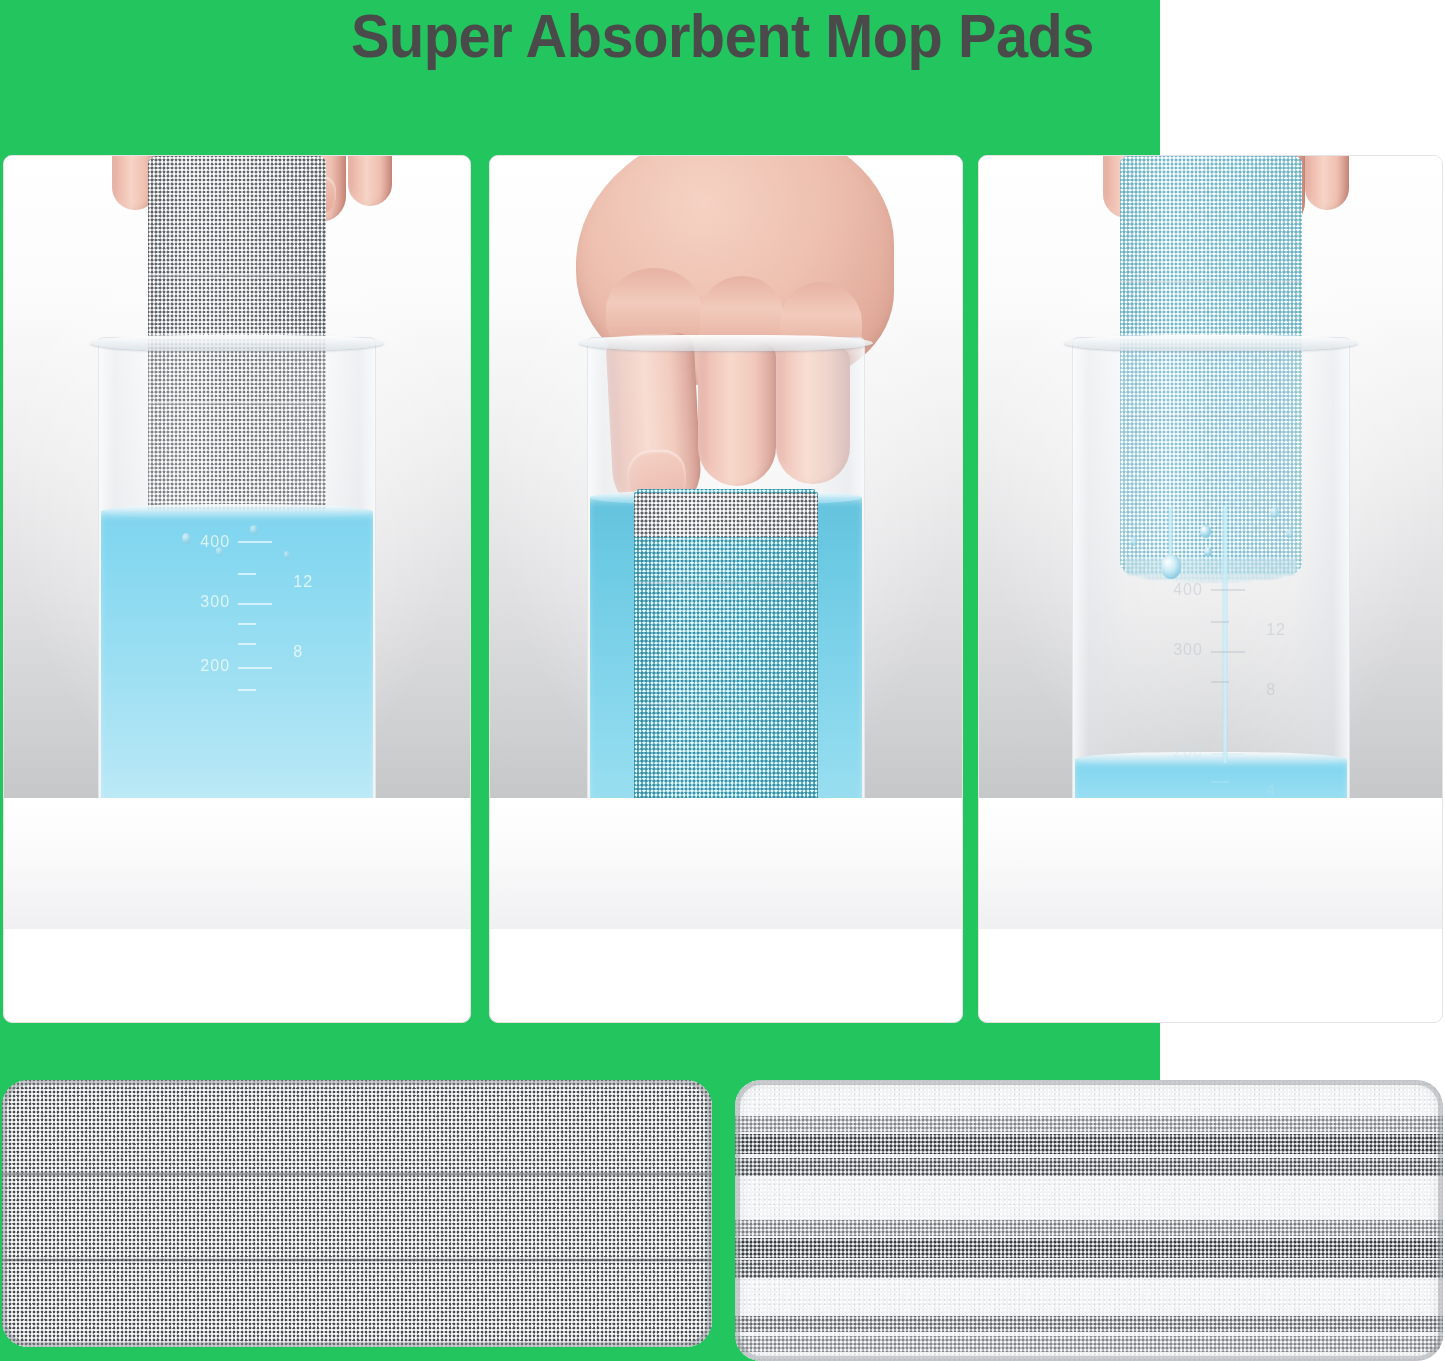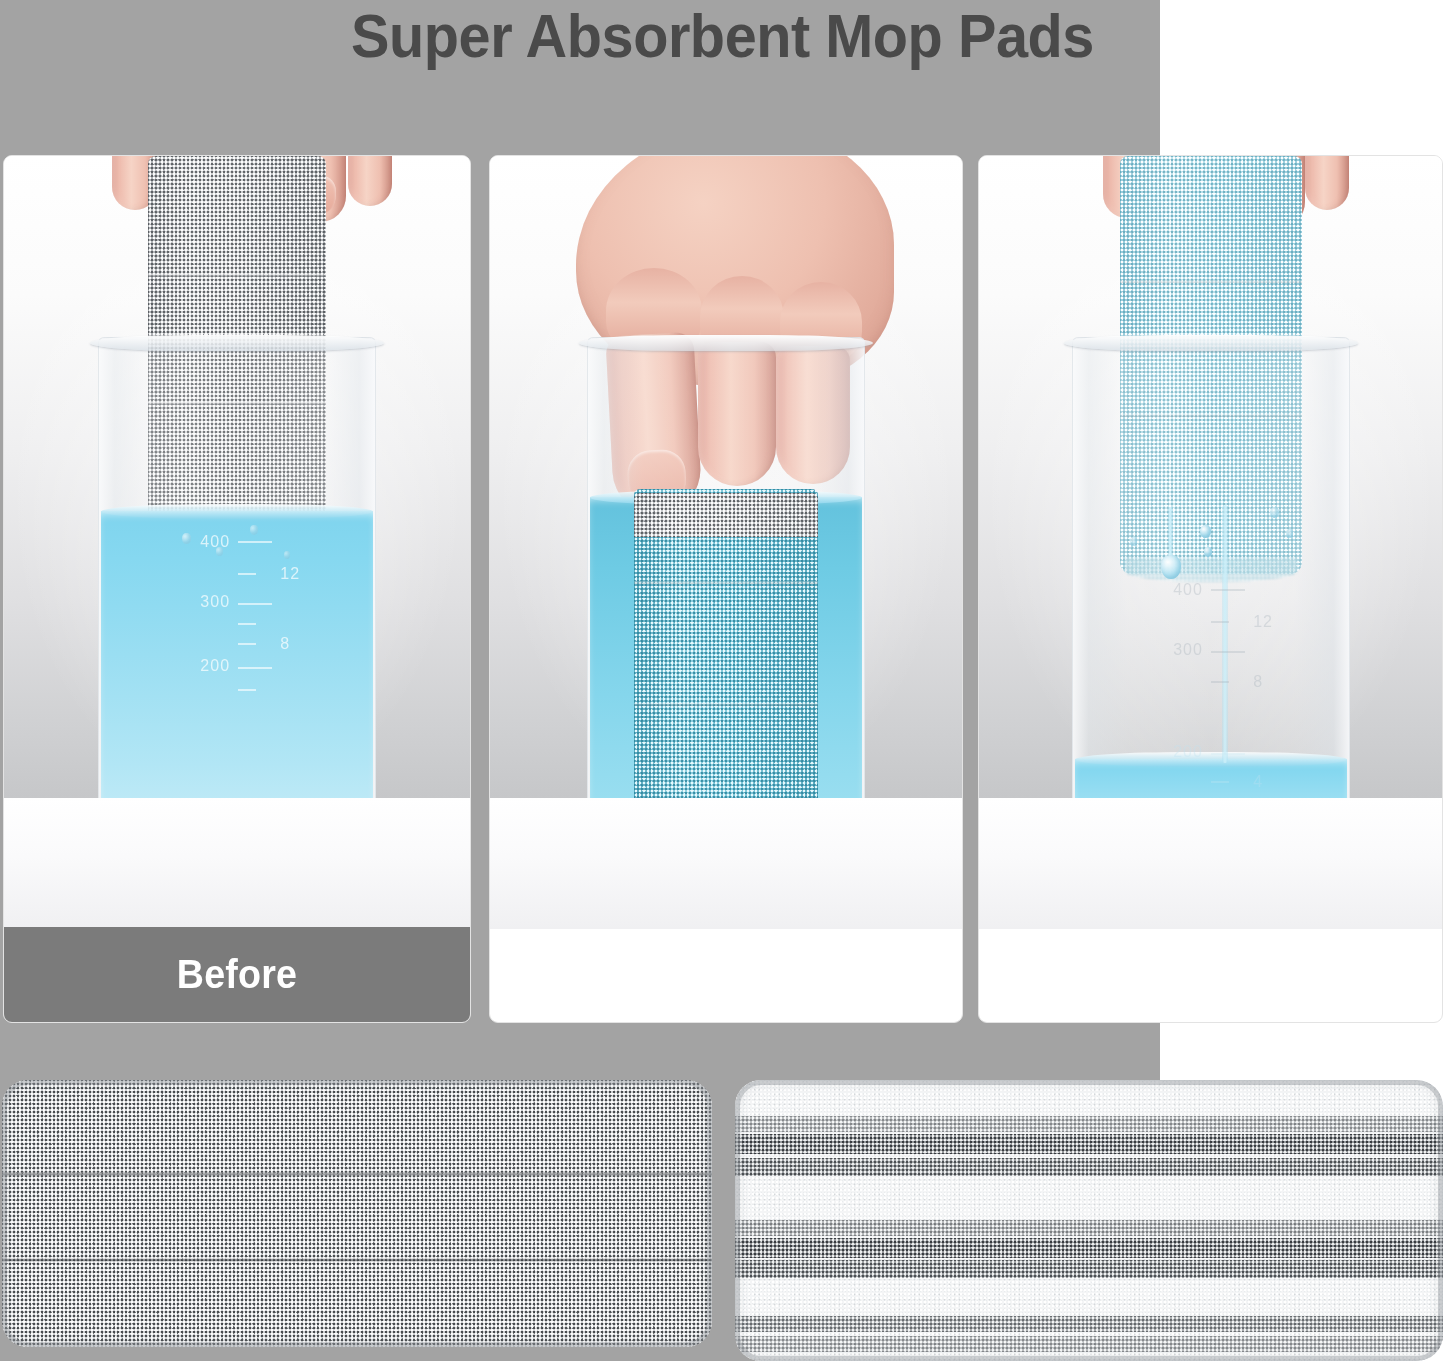--- a/index.html
+++ b/index.html
@@ -2,21 +2,21 @@
 <html><head>
 <meta charset="utf-8">
 <style>
   * { margin:0; padding:0; box-sizing:border-box; }
   html, body {
     width:1445px; height:1361px;
     background:#ffffff;
     font-family:"Liberation Sans", sans-serif;
     overflow:hidden;
   }
-  .page { position:relative; width:1160px; height:1361px; background:#a3a3a3; }
+  .page { position:relative; width:1160px; height:1361px; background:#22c55e; }
 
   
   .title {
     position:absolute; left:0; top:2px; width:1445px;
     text-align:center;
     font-family:"Liberation Sans", sans-serif;
     font-size:62px; font-weight:bold;
     letter-spacing:-0.5px;
     color:#4a4a4a;
     transform:scaleX(0.93);
@@ -111,21 +111,21 @@
   .marks{ position:absolute; left:38%; top:0; bottom:0; width:110px; pointer-events:none; }
   .marks .tick{ position:absolute; left:34px; height:2px; background:rgba(255,255,255,0.62); }
   .marks .tick.long{ width:34px; }
   .marks .tick.short{ width:18px; }
   .marks .lbl{
     position:absolute; font-size:16px; letter-spacing:1px;
     color:rgba(255,255,255,0.70);
     font-family:"Liberation Sans", sans-serif;
   }
   .marks .lbl.left{ left:-4px; }
-  .marks .lbl.right{ left:76px; }
+  .marks .lbl.right{ left:89px;margin-top:8px; }
 
   
   .pad-strip{
     position:absolute; left:50%; transform:translateX(-50%);
     border-radius:8px 8px 12px 12px;
   }
   .tex-gray{
     background-color:#c9cbcd;
     background-image:
       radial-gradient(rgba(255,255,255,0.95) 0.8px, transparent 1.1px),
@@ -314,23 +314,20 @@
 
           <div class="drop" style="left:84px; top:196px; width:9px; height:11px; opacity:0.7;"></div>
           <div class="drop" style="left:118px; top:210px; width:7px; height:9px; opacity:0.65;"></div>
           <div class="drop" style="left:152px; top:188px; width:8px; height:10px; opacity:0.6;"></div>
           <div class="drop" style="left:186px; top:214px; width:6px; height:8px; opacity:0.6;"></div>
 
           <div class="shadow"></div>
         </div>
       </div>
 
-      <div class="caption">
-        <span>Before</span>
-      </div>
     </div>
 
     <div class="panel p2">
       <div class="scene">
         <div class="vign"></div>
 
         <div class="hand-back" style="left:86px; top:-32px; width:318px; height:262px;"></div>
         <div class="knuckle" style="left:116px; top:112px; width:96px; height:86px;"></div>
         <div class="knuckle" style="left:210px; top:120px; width:84px; height:82px;"></div>
         <div class="knuckle" style="left:290px; top:126px; width:82px; height:80px;"></div>

